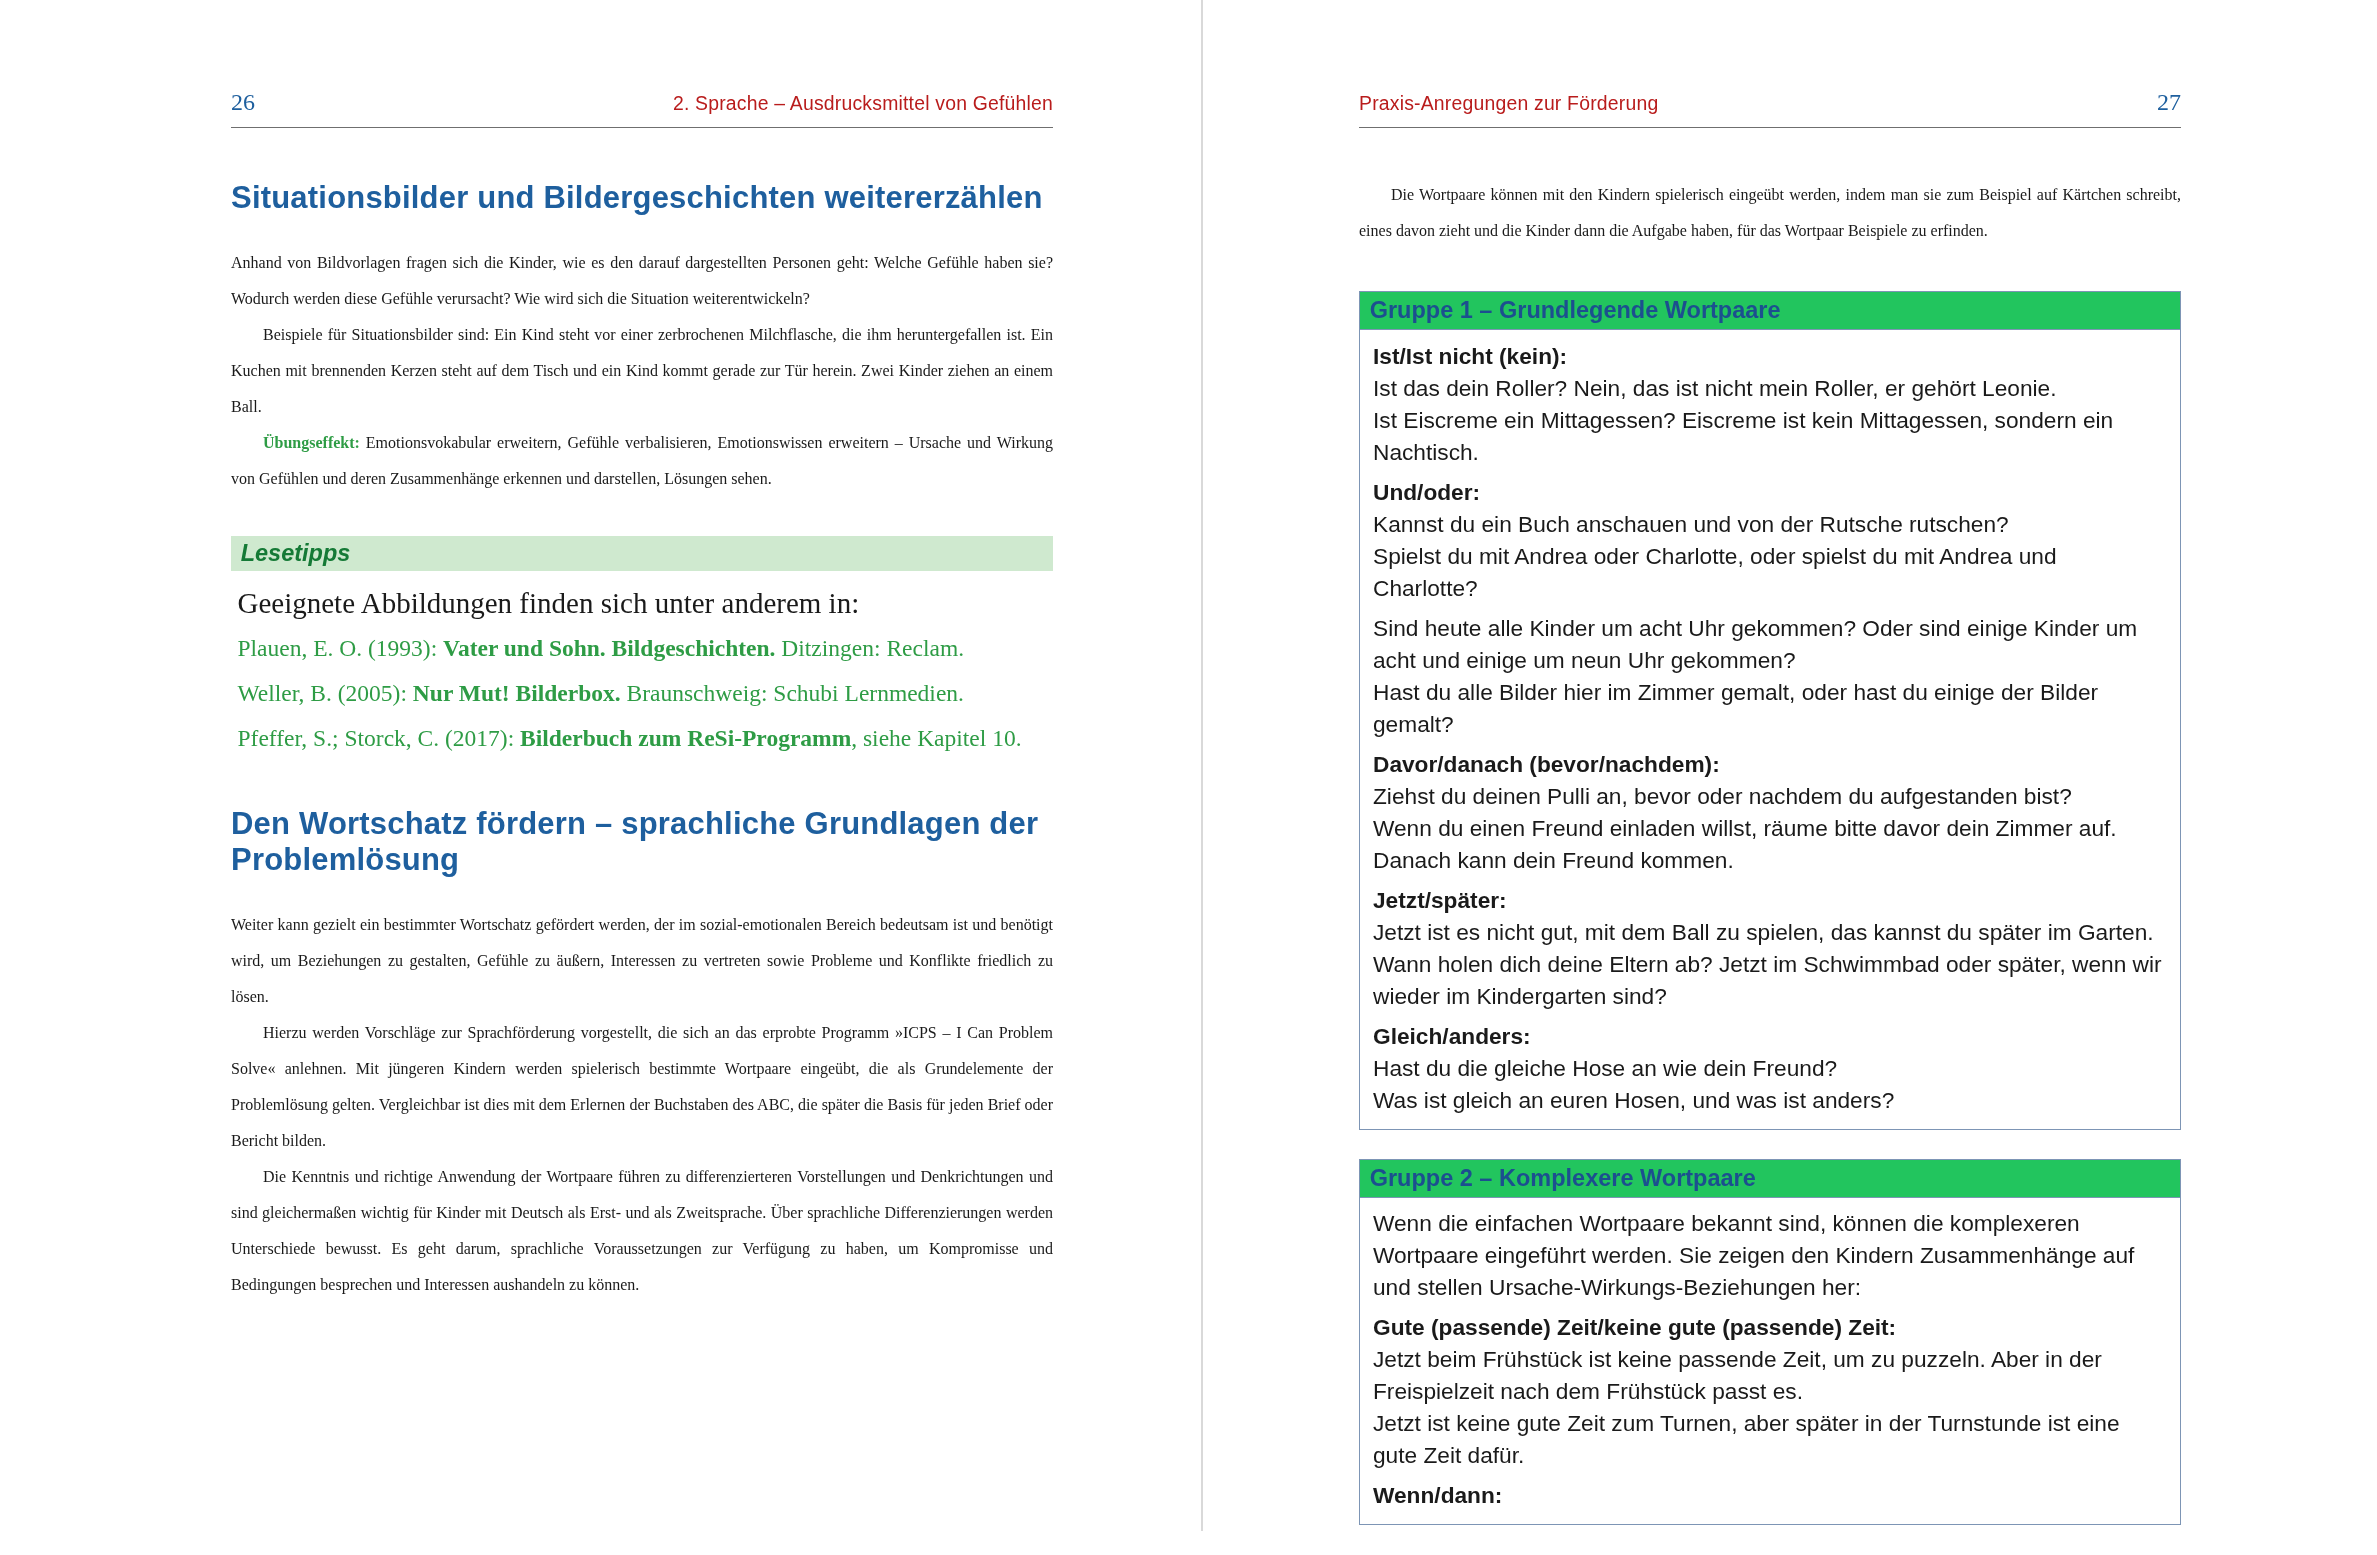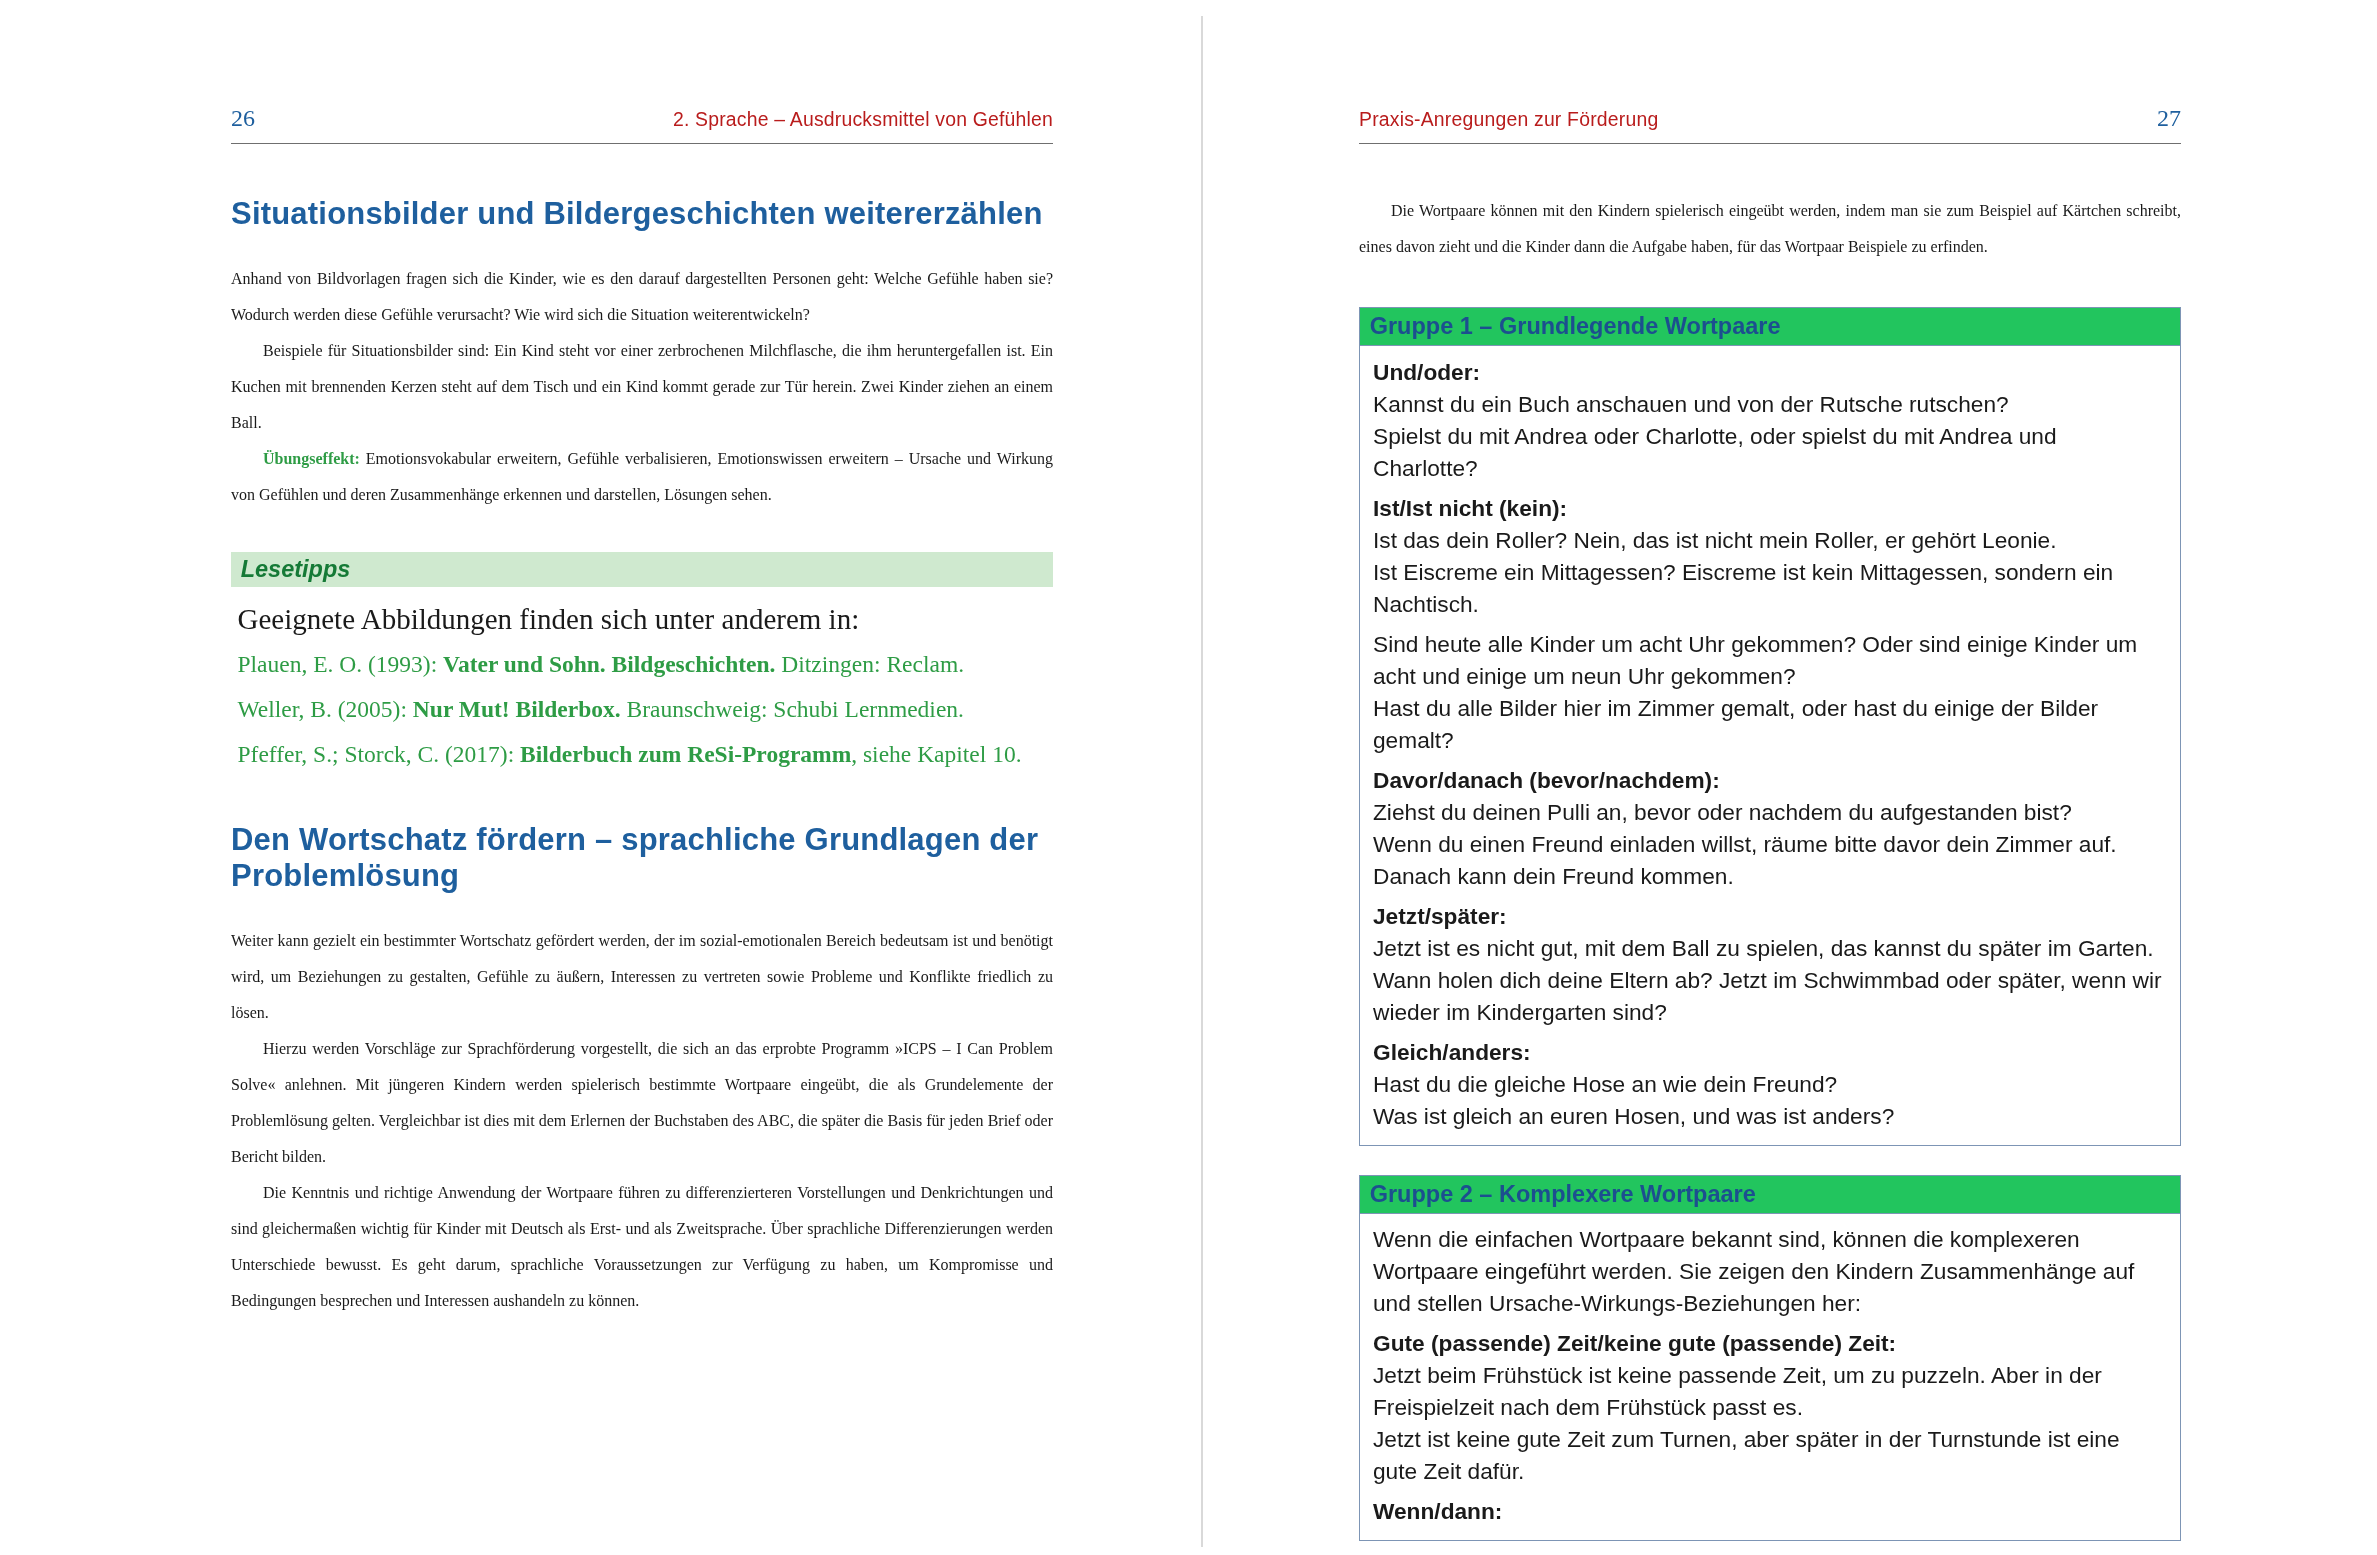--- a/index.html
+++ b/index.html
@@ -5,21 +5,20 @@
   * { box-sizing: border-box; margin: 0; padding: 0; }
   html, body { background: #ffffff; }
   .spread {
     position: relative;
     width: 2377px;
     height: 1531px;
     background: #ffffff;
     overflow: hidden;
     font-family: "Liberation Serif", serif;
     color: #1a1a1a;
-    margin-top: 16px;
   }
   .divider {
     position: absolute;
     left: 1201px;
     top: 0;
     width: 2.4px;
     height: 100%;
     background: #d9d9d9;
   }
   .page { position: absolute; top: 0; }
@@ -167,30 +166,30 @@
     <div class="header-rule"></div>
 
     <p class="body indent intro-right">Die Wortpaare können mit den Kindern spielerisch eingeübt werden, indem man sie zum Beispiel auf Kärtchen schreibt, eines davon zieht und die Kinder dann die Aufgabe haben, für das Wortpaar Beispiele zu erfinden.</p>
 
     <div class="wp-box">
       <div class="wp-box-header">
         <span class="wp-box-title">Gruppe 1 – Grundlegende Wortpaare</span>
       </div>
       <div class="wp-box-body">
         <div class="wp-group">
+          <div class="wp-label">Ist/Ist nicht (kein):</div>
+          <div>Ist das dein Roller? Nein, das ist nicht mein Roller, er gehört Leonie.</div>
+          <div>Ist Eiscreme ein Mittagessen? Eiscreme ist kein Mittagessen, sondern ein Nachtisch.</div>
+        </div>
+        <div class="wp-group">
           <div class="wp-label">Und/oder:</div>
           <div>Kannst du ein Buch anschauen und von der Rutsche rutschen?</div>
           <div>Spielst du mit Andrea oder Charlotte, oder spielst du mit Andrea und Charlotte?</div>
         </div>
         <div class="wp-group">
-          <div class="wp-label">Ist/Ist nicht (kein):</div>
-          <div>Ist das dein Roller? Nein, das ist nicht mein Roller, er gehört Leonie.</div>
-          <div>Ist Eiscreme ein Mittagessen? Eiscreme ist kein Mittagessen, sondern ein Nachtisch.</div>
-        </div>
-        <div class="wp-group">
           <div>Sind heute alle Kinder um acht Uhr gekommen? Oder sind einige Kinder um acht und einige um neun Uhr gekommen?</div>
           <div>Hast du alle Bilder hier im Zimmer gemalt, oder hast du einige der Bilder gemalt?</div>
         </div>
         <div class="wp-group">
           <div class="wp-label">Davor/danach (bevor/nachdem):</div>
           <div>Ziehst du deinen Pulli an, bevor oder nachdem du aufgestanden bist?</div>
           <div>Wenn du einen Freund einladen willst, räume bitte davor dein Zimmer auf. Danach kann dein Freund kommen.</div>
         </div>
         <div class="wp-group">
           <div class="wp-label">Jetzt/später:</div>

